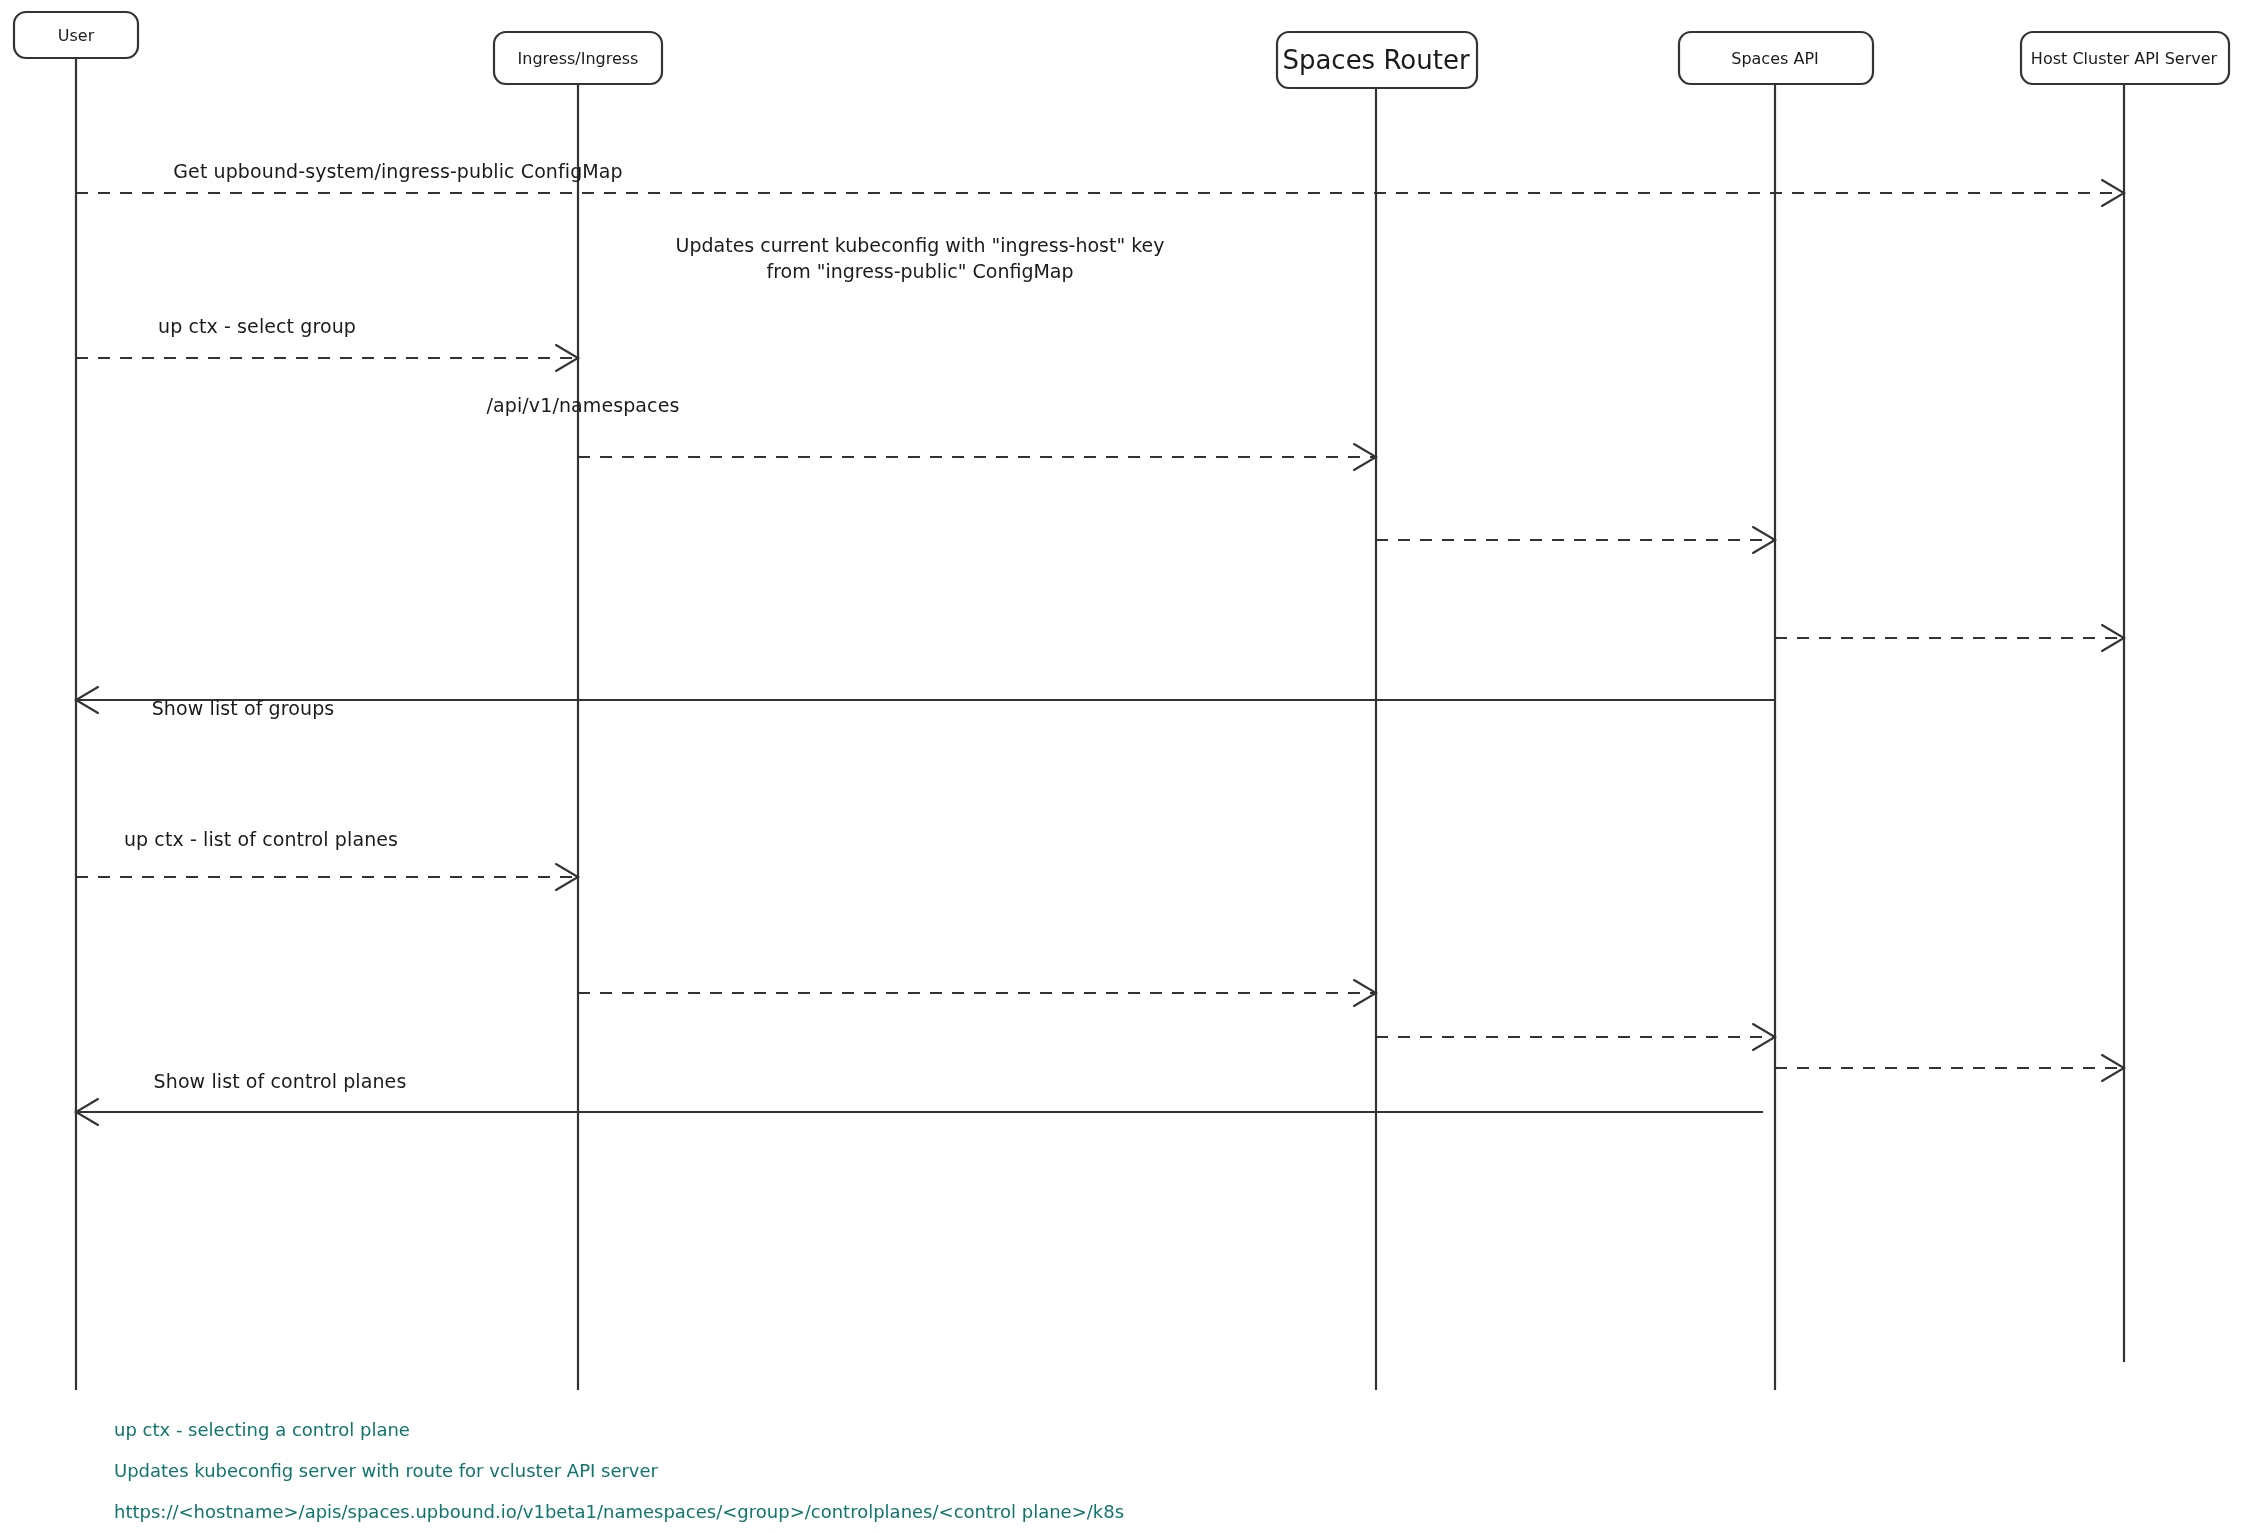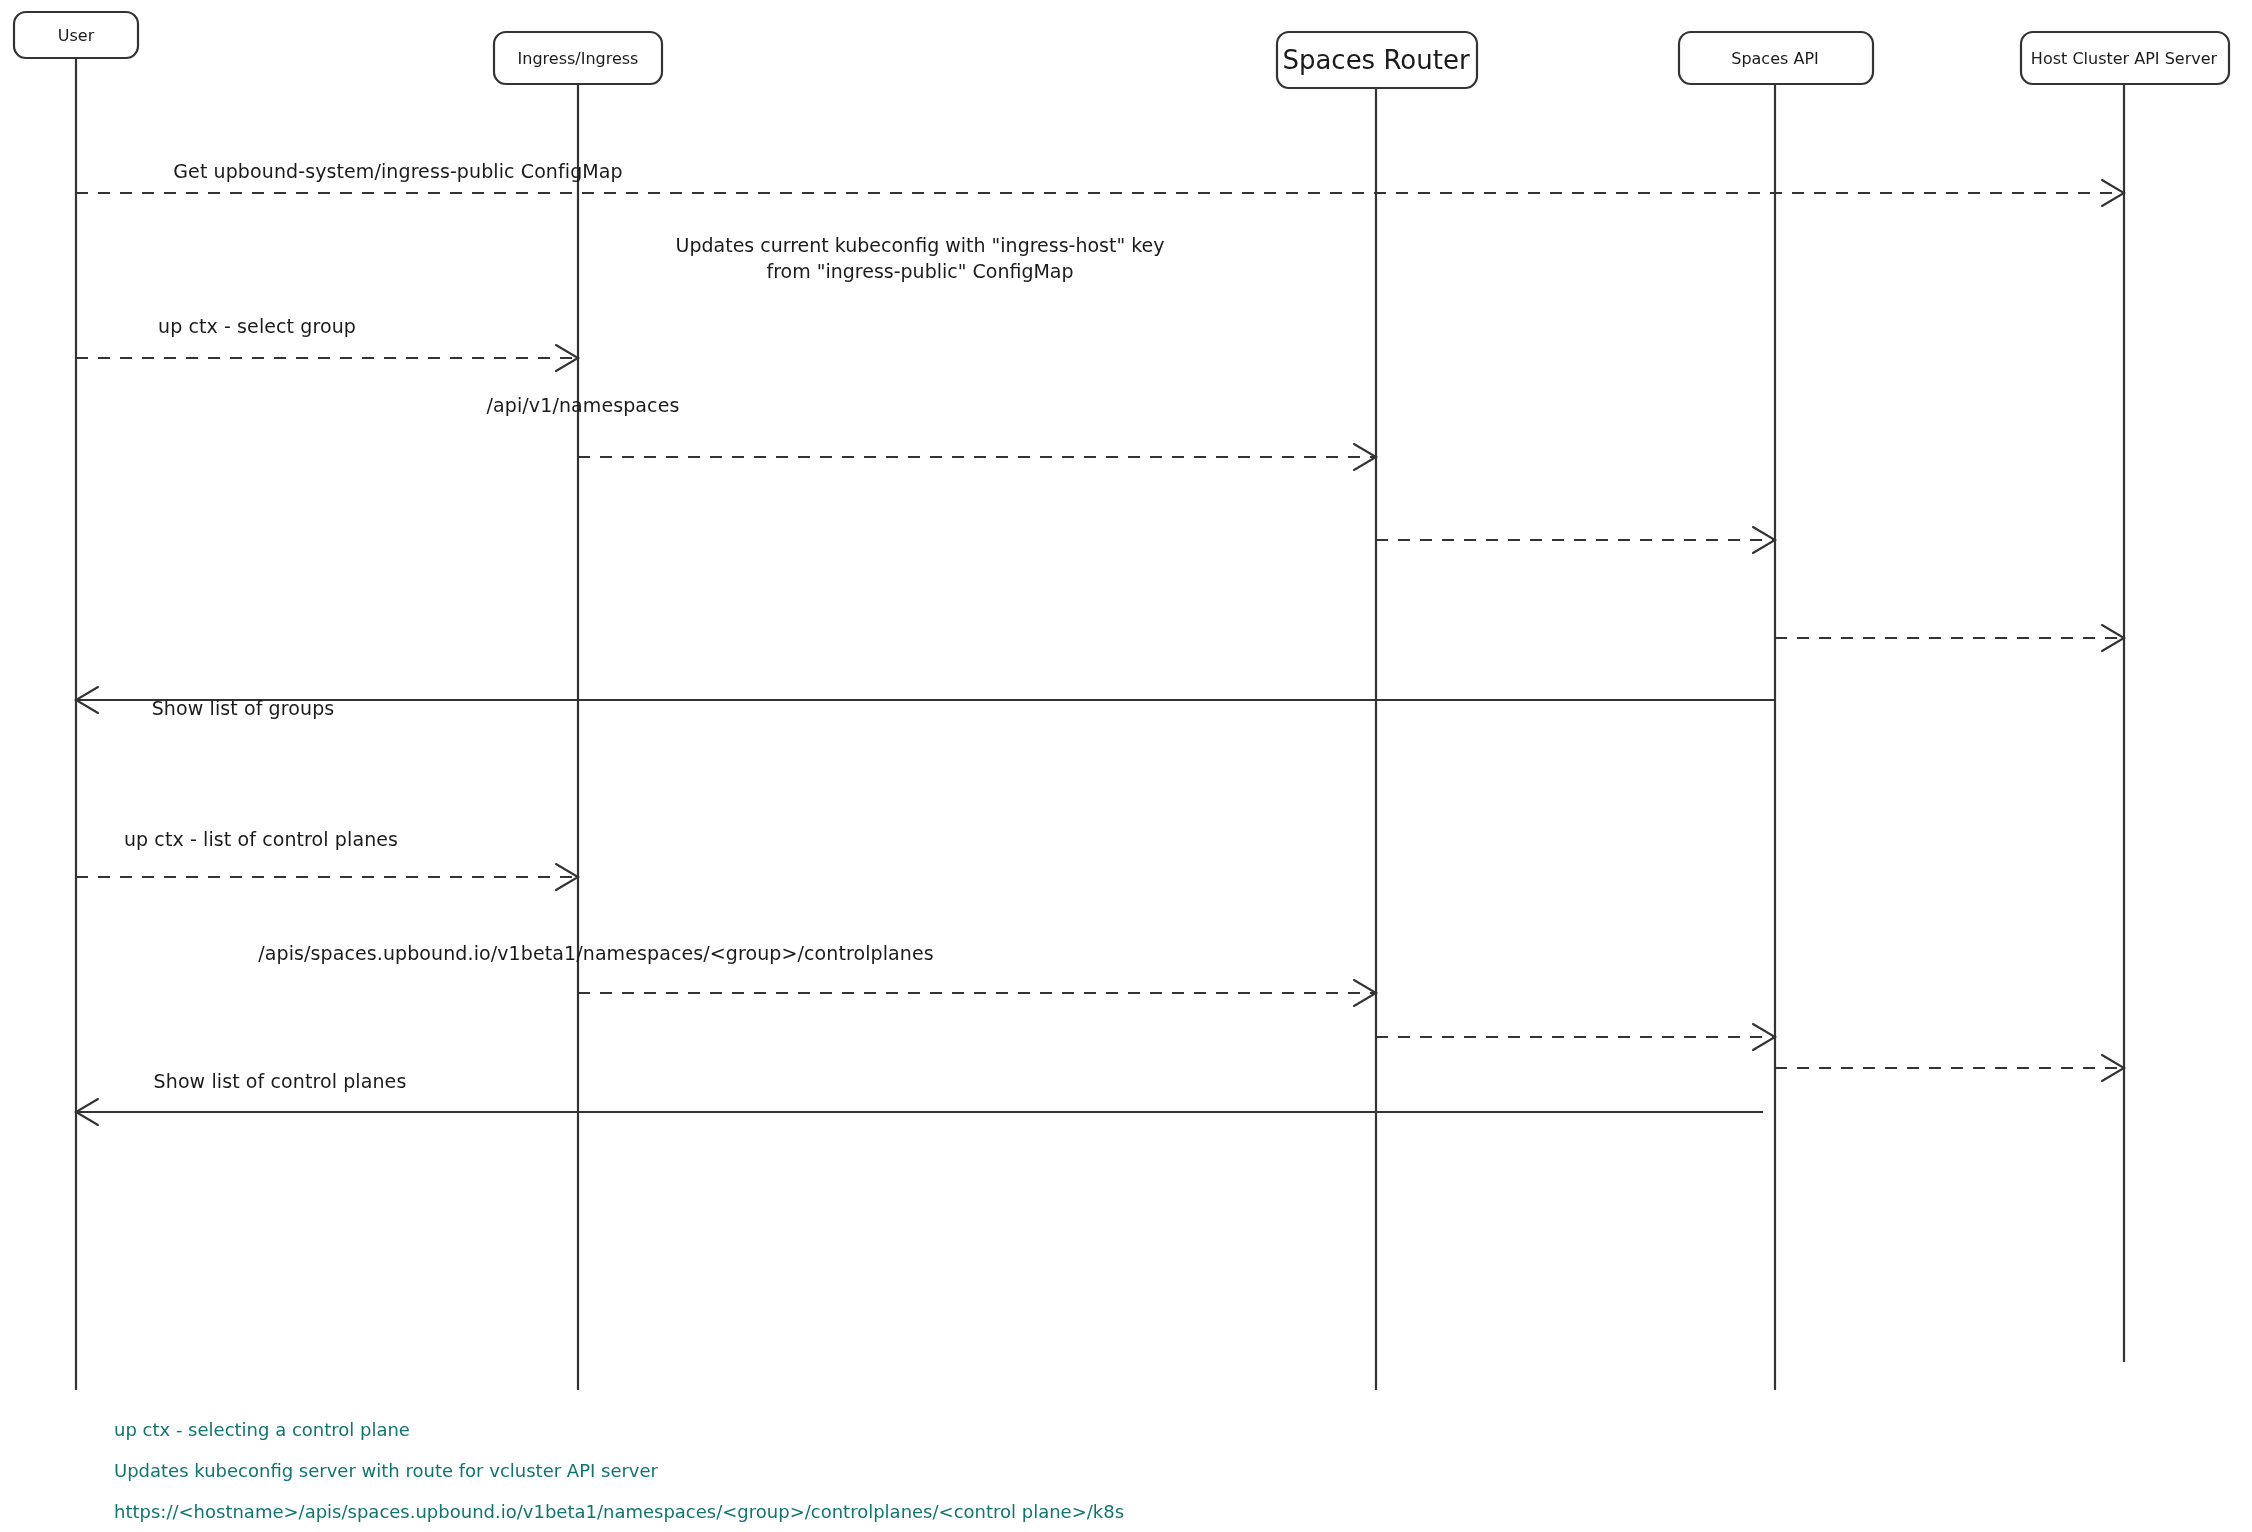--- a/index.html
+++ b/index.html
@@ -100,20 +100,19 @@
     <div class="actor-label" style="left: 76px; top: 35px;">User</div>
     <div class="actor-label" style="left: 578px; top: 58px;">Ingress/Ingress</div>
     <div class="actor-label big" style="left: 1376px; top: 60px;">Spaces Router</div>
     <div class="actor-label" style="left: 1775px; top: 58px;">Spaces API</div>
     <div class="actor-label" style="left: 2124px; top: 58px;">Host Cluster API Server</div>
     <div class="lbl center" style="left: 366px; top: 158px; margin-left: 32px;">Get upbound-system/ingress-public ConfigMap</div>
     <div class="lbl center" style="left: 257px; top: 313px;">up ctx - select group</div>
     <div class="lbl center" style="left: 583px; top: 392px;">/api/v1/namespaces</div>
     <div class="lbl center" style="left: 243px; top: 651px; margin-top: 44px;">Show list of groups</div>
     <div class="lbl center" style="left: 261px; top: 826px;">up ctx - list of control planes</div>
-    <div class="lbl center" style="left: 596px; top: 940px;">/apis/spaces.upbound.io/v1beta1/namespaces/&lt;group&gt;/controlplanes</div>
     <div class="lbl center" style="left: 280px; top: 1068px;">Show list of control planes</div>
     <div class="note-line" style="left: 920px; top: 232px;">Updates current kubeconfig with "ingress-host" key</div>
     <div class="note-line" style="left: 920px; top: 258px;">from "ingress-public" ConfigMap</div>
     <div class="footer-line" style="top: 1418px;">up ctx - selecting a control plane</div>
     <div class="footer-line" style="top: 1459px;">Updates kubeconfig server with route for vcluster API server</div>
     <div class="footer-line" style="top: 1500px;">https://&lt;hostname&gt;/apis/spaces.upbound.io/v1beta1/namespaces/&lt;group&gt;/controlplanes/&lt;control plane&gt;/k8s</div>
   </div>
 
 </body></html>

